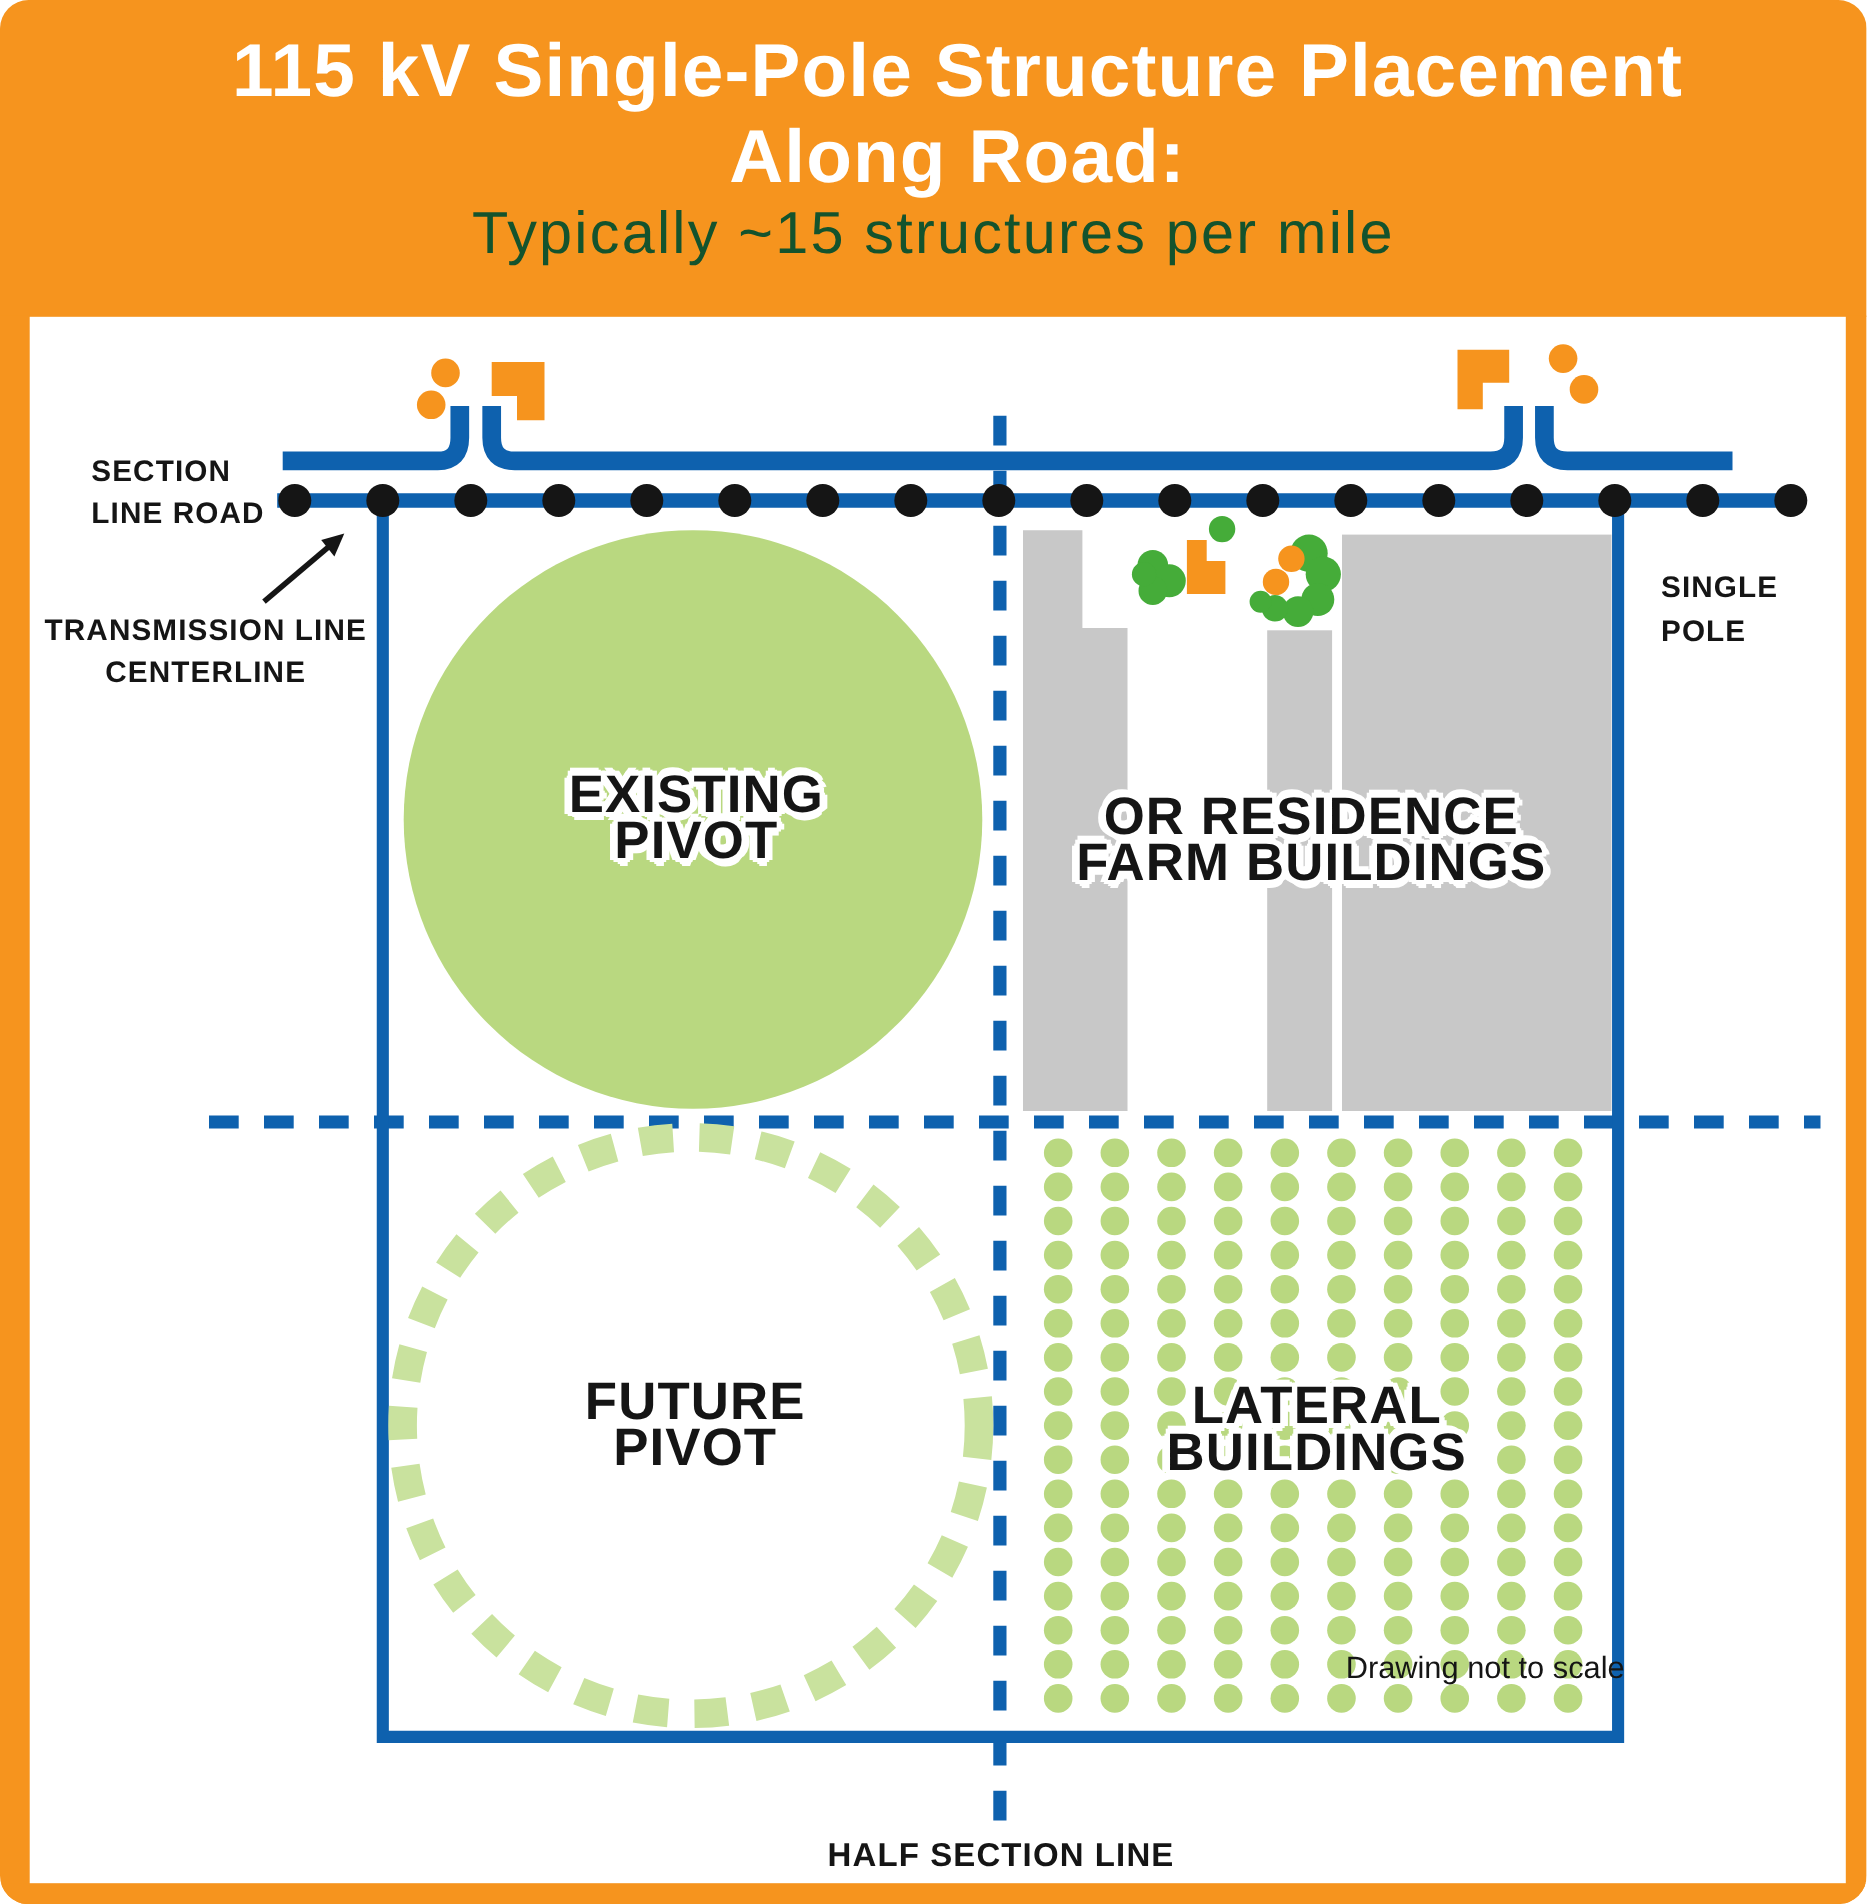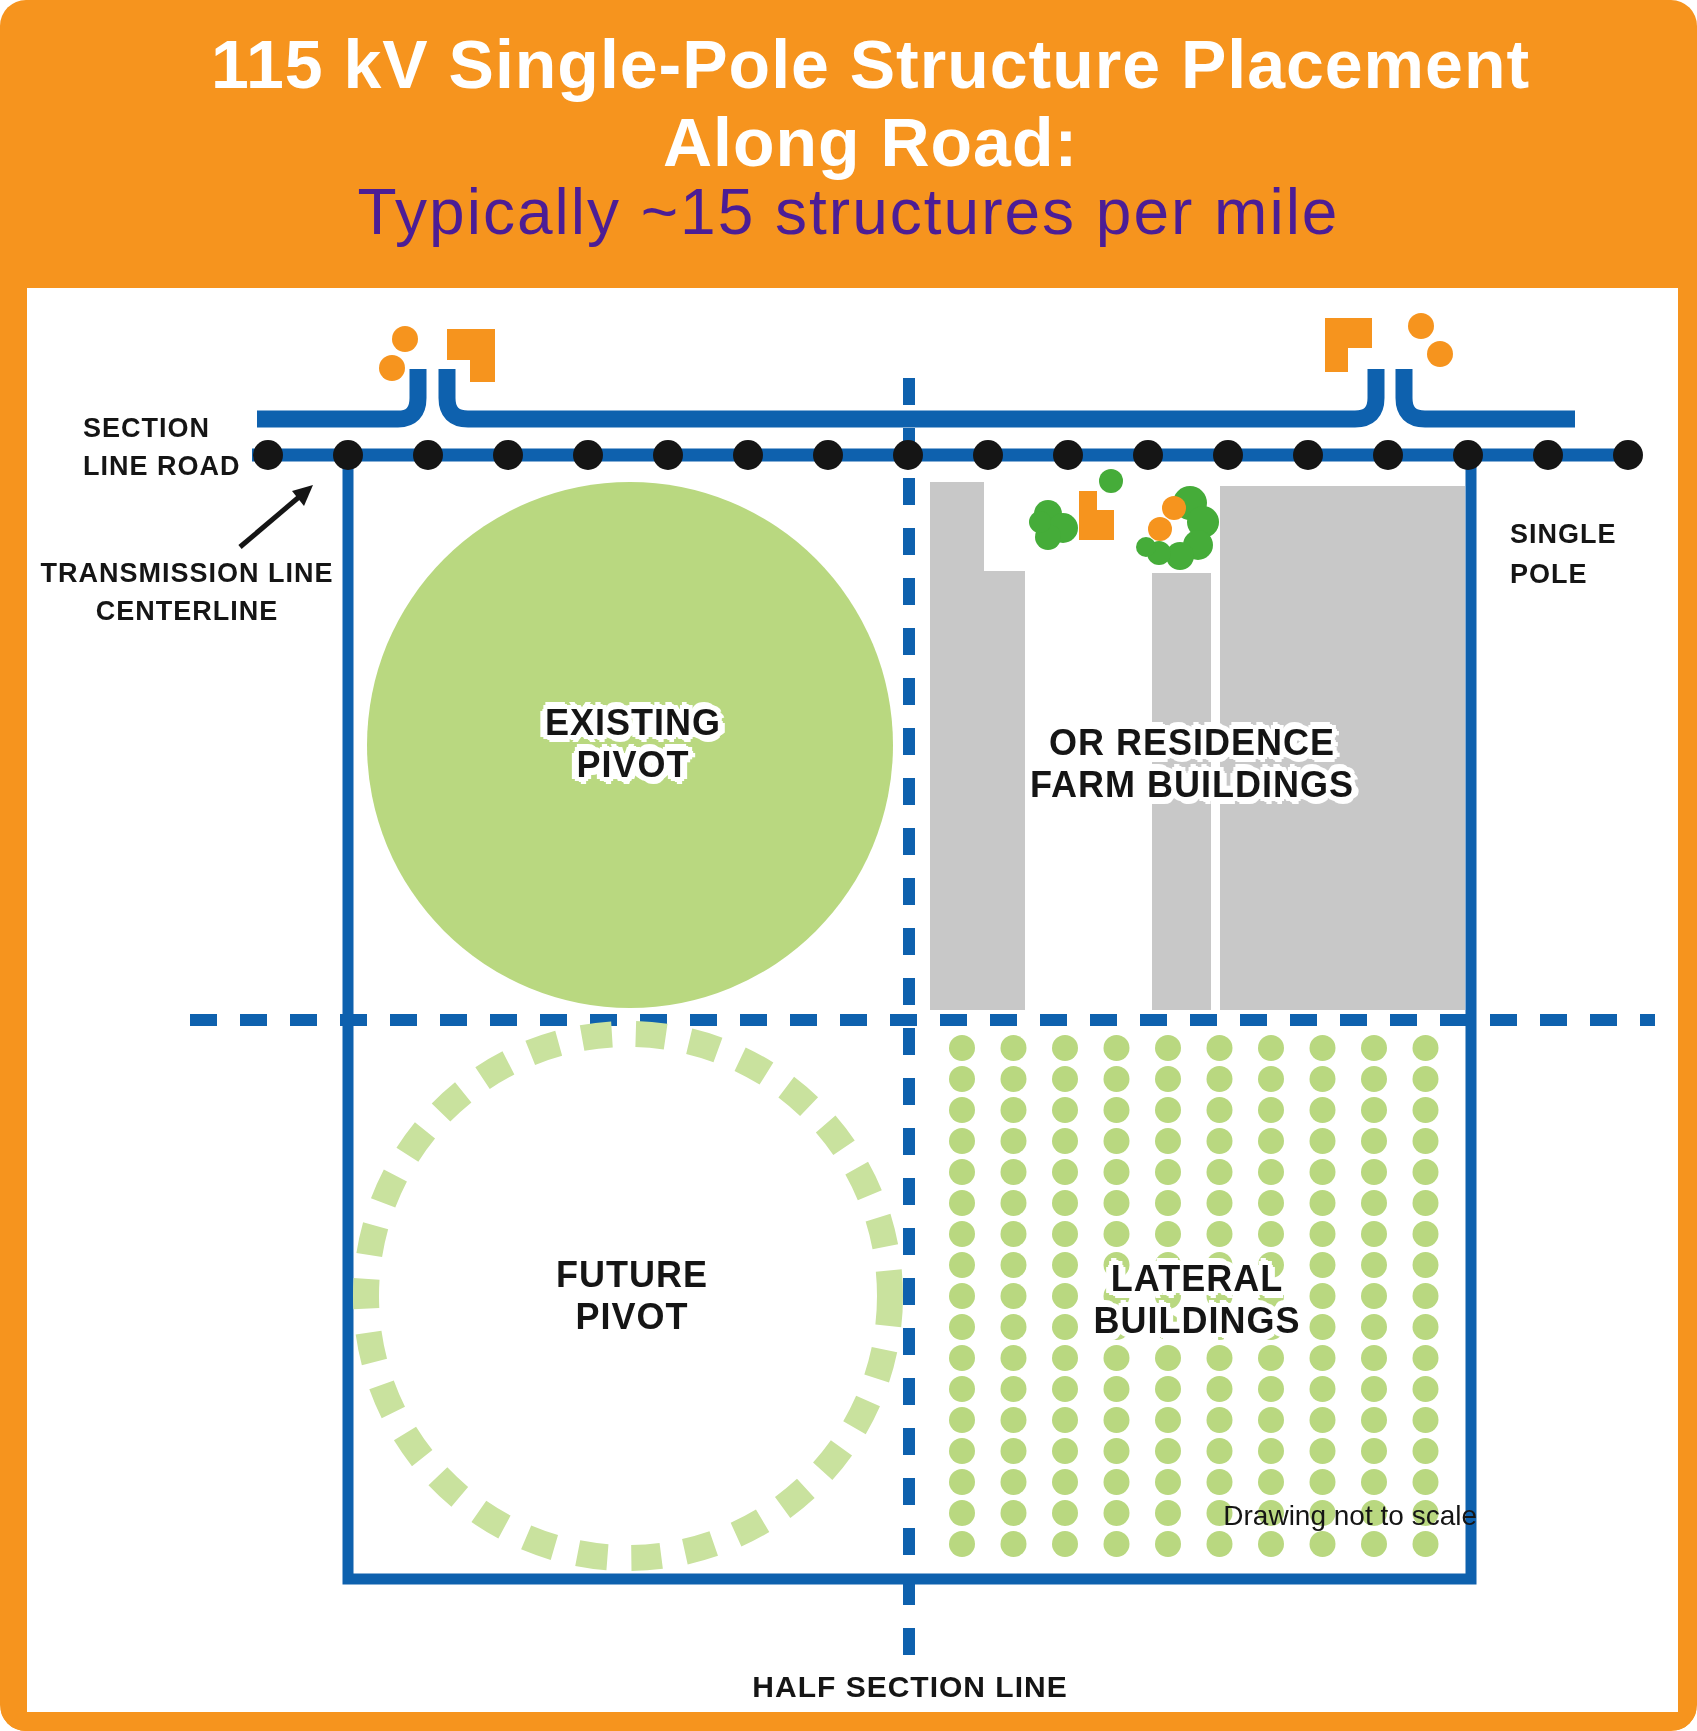--- a/index.html
+++ b/index.html
@@ -8,29 +8,29 @@
     font-family:"Liberation Sans", sans-serif;
     background:#ffffff; overflow:hidden; border-radius:26px;
   }
   
   #header-band { position:absolute; left:0; top:0; width:1697px; height:288px; background:var(--orange); text-align:center; }
   #frame-left  { position:absolute; left:0; top:287px; width:27px; height:1444px; background:var(--orange); }
   #frame-right { position:absolute; left:1678px; top:287px; width:19px; height:1444px; background:var(--orange); }
   #frame-bottom{ position:absolute; left:0; top:1712px; width:1697px; height:19px; background:var(--orange); }
 
   .title-line { color:#ffffff; font-weight:bold; font-size:68px; line-height:78px; letter-spacing:1px;padding-left:44px; }
-  .subtitle-line { color:#4c1d95; font-weight:normal; font-size:64px; line-height:62px; letter-spacing:2px; }
+  .subtitle-line { color:#14532d; font-weight:normal; font-size:54px; line-height:62px; letter-spacing:2px; }
   #header-band { padding-top:25px; box-sizing:border-box; }
 
   #diagram-svg { position:absolute; left:0; top:0; }
 
   .lbl { position:absolute; color:var(--ink); font-weight:bold; letter-spacing:1px; white-space:nowrap; }
   .lbl span { display:block; }
   .side-lbl { font-size:27px; line-height:38px; }
-  .quad-lbl { font-size:36px; line-height:42px; text-align:center; transform:translateX(-50%); }
+  .quad-lbl { font-size:48px; line-height:42px; text-align:center; transform:translateX(-50%); }
   .center-x { transform:translateX(-50%); text-align:center; }
   .halo { text-shadow:
       5px 0 0 #fff, -5px 0 0 #fff, 0 5px 0 #fff, 0 -5px 0 #fff,
       4px 4px 0 #fff, -4px 4px 0 #fff, 4px -4px 0 #fff, -4px -4px 0 #fff,
       7px 2px 0 #fff, -7px 2px 0 #fff, 2px 7px 0 #fff, -2px -7px 0 #fff; }
 
   #not-to-scale-label { position:absolute; left:1477px; top:1500px; transform:translateX(-100%);
       font-size:28px; color:var(--ink); font-weight:normal; white-space:nowrap; }
   #half-section-label { position:absolute; left:910px; top:1670px; font-size:30px; }
 

